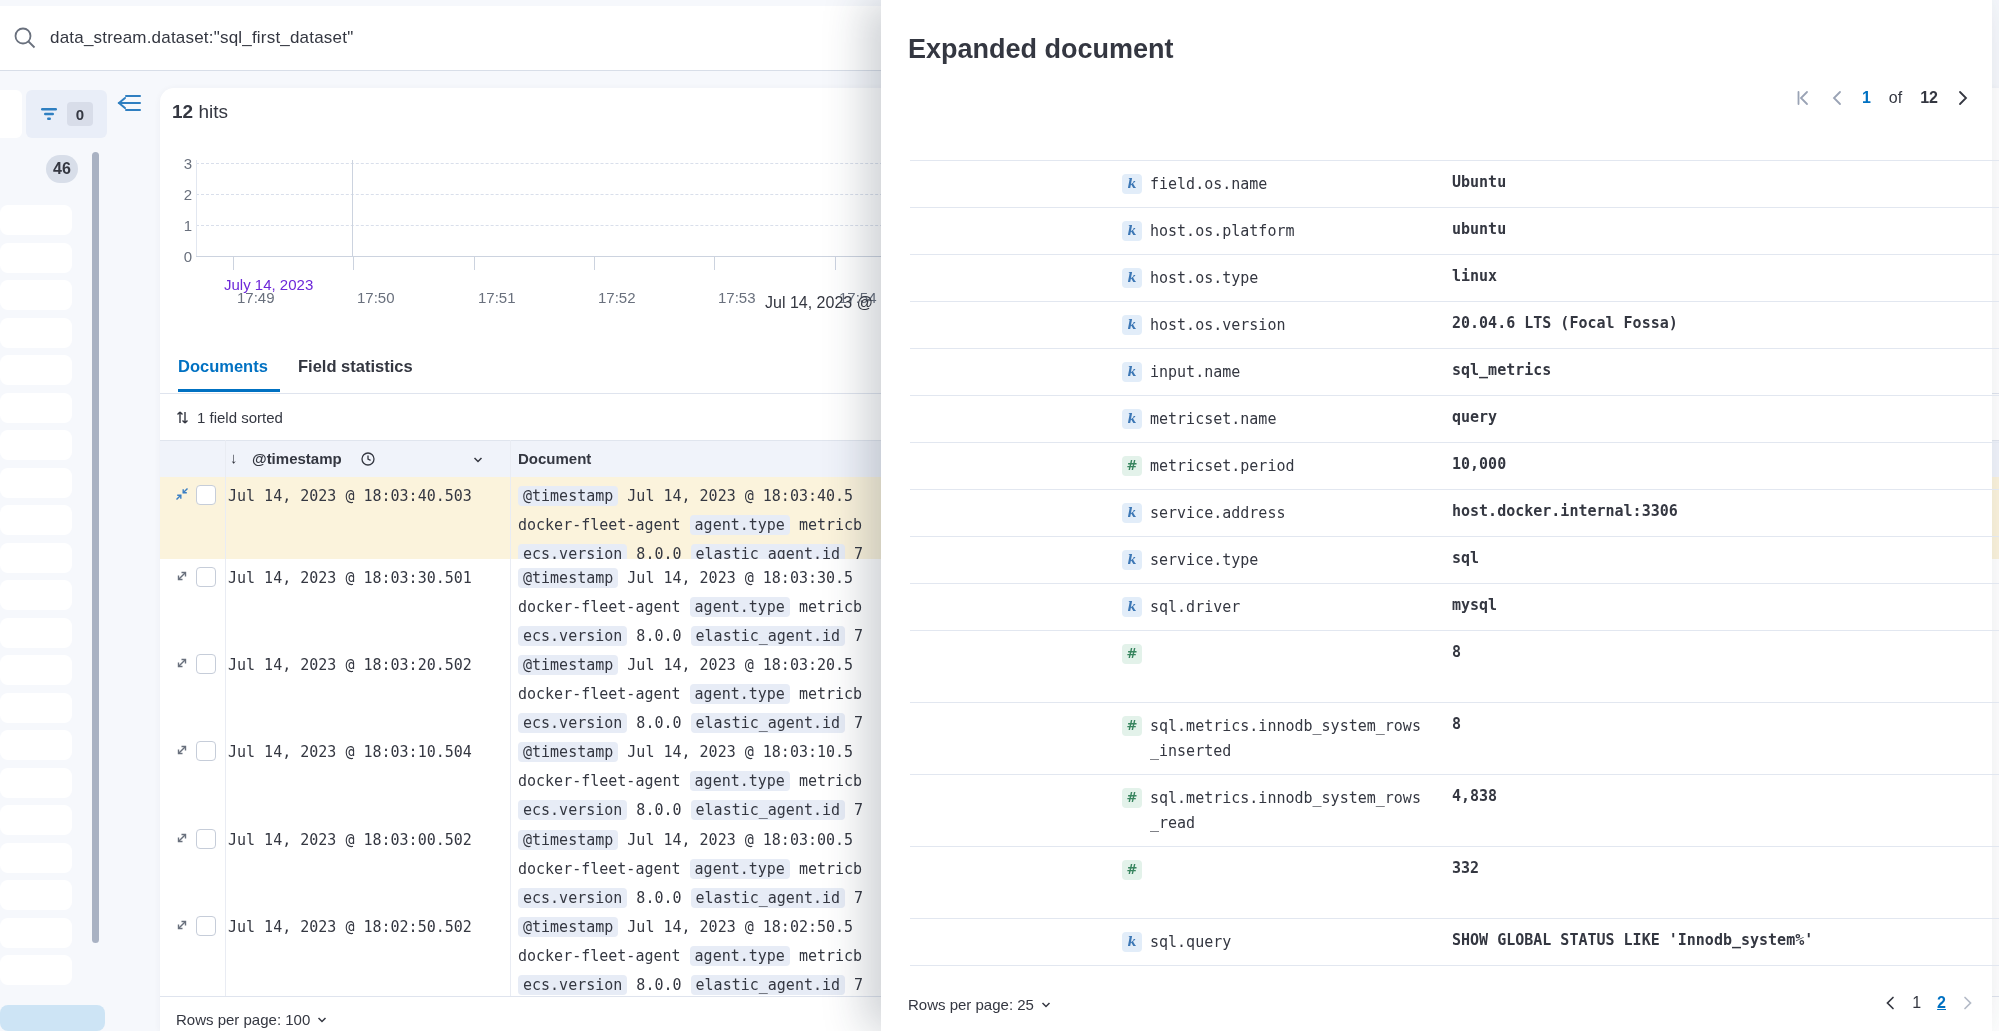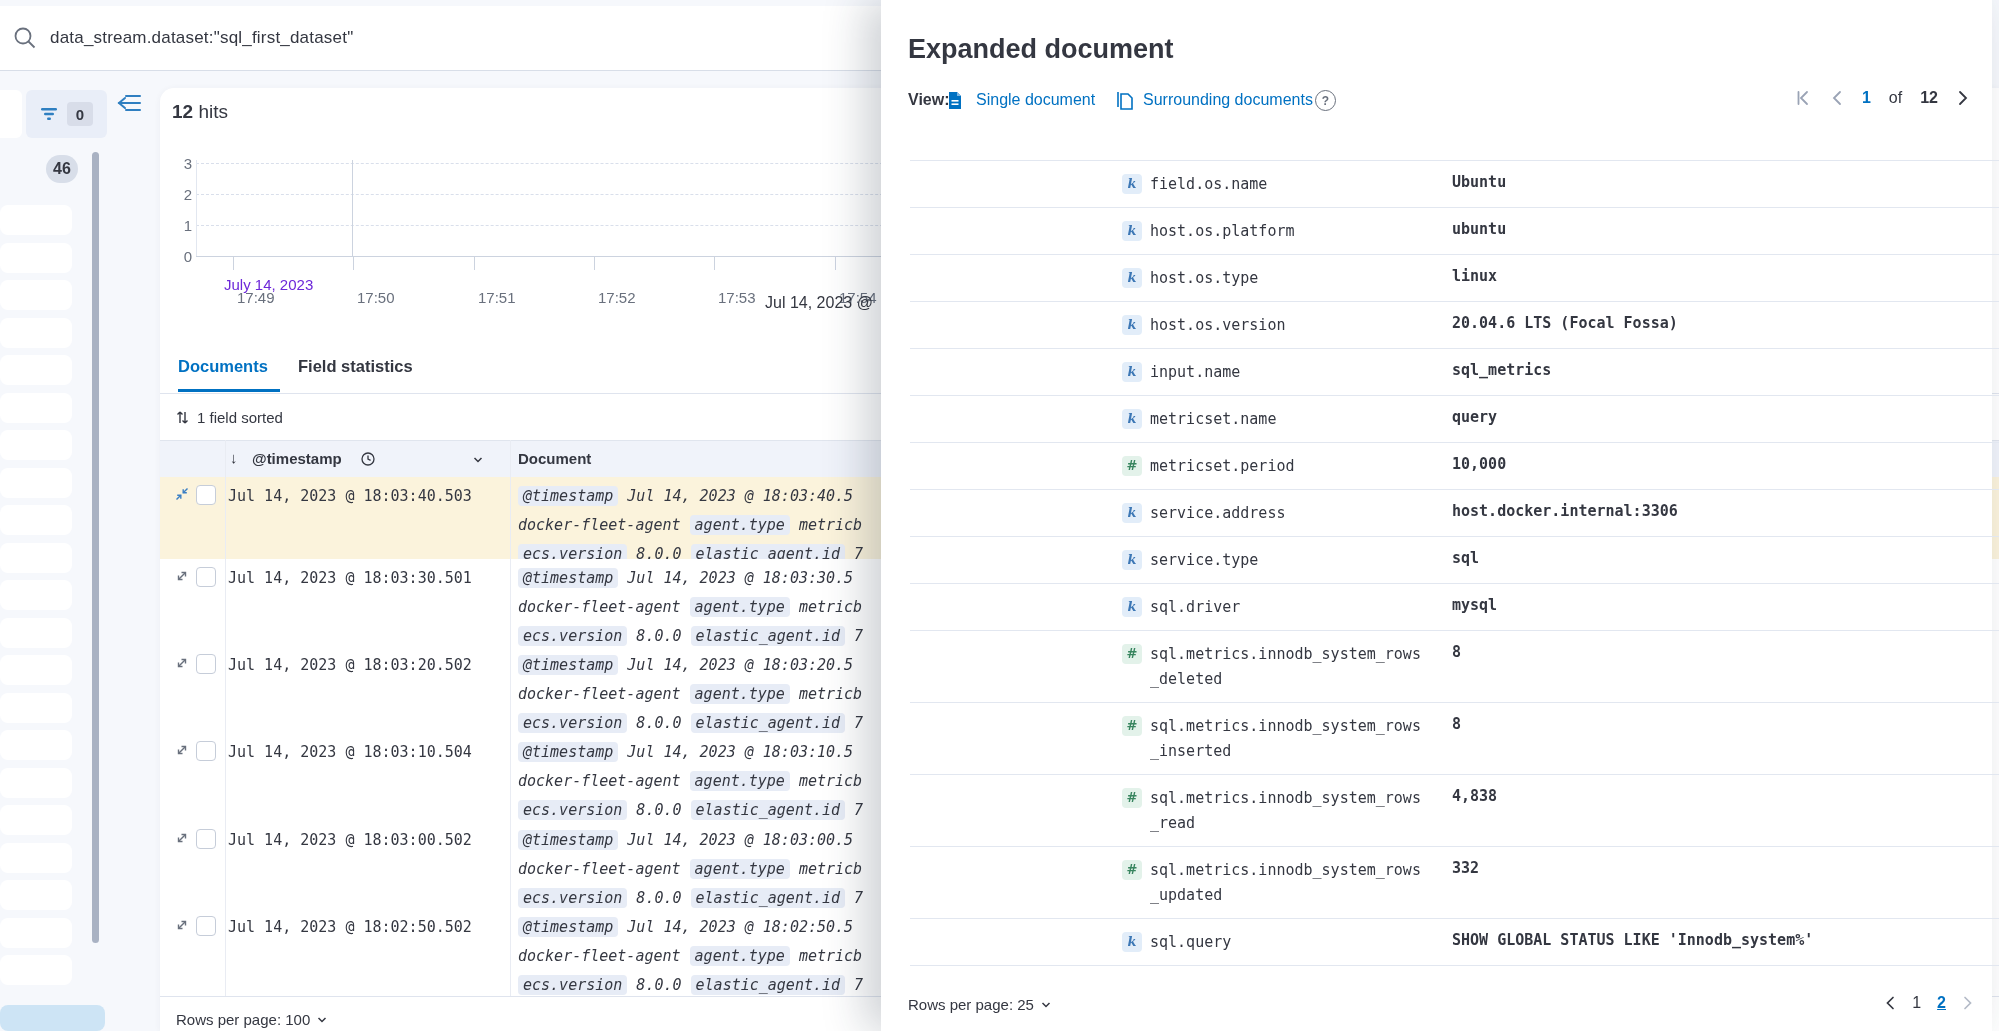--- a/index.html
+++ b/index.html
@@ -57,21 +57,21 @@
   .th-chev{position:absolute;left:312px;top:13px;}
   .th-doc{position:absolute;left:358px;top:9px;font-size:15px;font-weight:bold;}
   .colsep{position:absolute;top:352px;height:556px;width:0;border-left:1px solid #e9ecf3;z-index:3;}
   .doc-row{position:absolute;left:0;width:100%;background:#fff;border-bottom:1px solid #e4e8f0;overflow:hidden;}
   .doc-row.hl{background:#fbf3dc;}
   .expander{position:absolute;left:14px;top:9px;width:16px;height:16px;cursor:pointer;}
   .cbx{position:absolute;left:36px;top:8px;width:18px;height:18px;background:#fff;border:1px solid #c6cdd9;border-radius:4px;}
   .ts-text{position:absolute;left:68px;top:10px;font-family:"DejaVu Sans Mono",monospace;font-size:15px;color:#343741;}
   .doc-cell{position:absolute;left:358px;top:5px;width:560px;font-family:"DejaVu Sans Mono",monospace;font-size:15px;
             color:#343741;white-space:nowrap;}
-  .dl{height:29px;line-height:29px;font-style:italic;}
+  .dl{height:29px;line-height:29px;}
   .chip{background:#e7ecf6;border-radius:4px;padding:1px 5px;}
   .tfoot{position:absolute;left:0;top:908px;width:100%;height:35px;border-top:1px solid #dfe4ee;}
   .rpp{position:absolute;left:16px;top:14px;font-size:15px;color:#343741;display:flex;align-items:center;gap:6px;}
 
   
   .flyout{position:absolute;left:881px;top:0;width:1111px;height:1031px;background:#fff;z-index:10;
           box-shadow:-16px 0 40px rgba(32,44,65,.22);}
   .fly-title{position:absolute;left:27px;top:34px;font-size:27px;font-weight:bold;color:#343741;}
   .view-row{position:absolute;left:0;top:88px;width:100%;height:26px;}
   .view-label{position:absolute;left:27px;top:3px;font-size:16px;font-weight:bold;}
@@ -332,40 +332,20 @@
         <svg width="12" height="12" viewBox="0 0 12 12" fill="none" stroke="#343741" stroke-width="1.5">
           <path d="M2.5 4 L6 7.5 L9.5 4"></path>
         </svg>
       </span>
     </div>
   </div>
 
   <div class="flyout">
     <div class="fly-title">Expanded document</div>
 
-    <div class="view-row">
-      <span class="view-label">View:</span>
-      <span class="vicon" style="left:66px">
-        <svg width="16" height="19" viewBox="0 0 16 19">
-          <path d="M2 1 h8 l4 4 v13 h-12 z" fill="#0071c2"></path>
-          <path d="M10 1 l4 4 h-4 z" fill="#7fb6e0"></path>
-          <rect x="4.5" y="9" width="7" height="1.6" fill="#fff"></rect>
-          <rect x="4.5" y="12.4" width="7" height="1.6" fill="#fff"></rect>
-        </svg>
-      </span>
-      <span class="vlink" style="left:95px">Single document</span>
-      <span class="vicon" style="left:235px">
-        <svg width="17" height="19" viewBox="0 0 17 19">
-          <path d="M5 3 h7 l4 4 v11 h-11 z" fill="none" stroke="#0071c2" stroke-width="1.6"></path>
-          <path d="M2 1 v15" stroke="#0071c2" stroke-width="1.6"></path>
-        </svg>
-      </span>
-      <span class="vlink" style="left:262px">Surrounding documents</span>
-      <span class="help-circ">?</span>
-    </div>
 
     <div class="pager-top">
       <span>
         <svg width="16" height="16" viewBox="0 0 16 16" fill="none" stroke="#9aa3b5" stroke-width="1.8" stroke-linecap="round">
           <path d="M11 2 L5 8 L11 14"></path>
             <path d="M2.5 2 V14"></path>
         </svg>
       </span>
       <span>
         <svg width="14" height="16" viewBox="0 0 14 16" fill="none" stroke="#9aa3b5" stroke-width="1.8" stroke-linecap="round">
@@ -428,36 +408,34 @@
           <span class="fl-name">service.type</span>
           <span class="fl-val">sql</span>
         </div>
         <div class="fl-row" style="top: 583px; height: 47px;">
           <span class="fchip k">k</span>
           <span class="fl-name">sql.driver</span>
           <span class="fl-val">mysql</span>
         </div>
         <div class="fl-row" style="top: 630px; height: 72px;">
           <span class="fchip h">#</span>
-          <span class="fl-name">sql.metrics.innodb_system_rows_deleted</span>
           <span class="fl-val">8</span>
         </div>
         <div class="fl-row" style="top: 702px; height: 72px;">
           <span class="fchip h">#</span>
           <span class="fl-name">sql.metrics.innodb_system_rows_inserted</span>
           <span class="fl-val">8</span>
         </div>
         <div class="fl-row" style="top: 774px; height: 72px;">
           <span class="fchip h">#</span>
           <span class="fl-name">sql.metrics.innodb_system_rows_read</span>
           <span class="fl-val">4,838</span>
         </div>
         <div class="fl-row" style="top: 846px; height: 72px;">
           <span class="fchip h">#</span>
-          <span class="fl-name">sql.metrics.innodb_system_rows_updated</span>
           <span class="fl-val">332</span>
         </div>
         <div class="fl-row" style="top: 918px; height: 47px;">
           <span class="fchip k">k</span>
           <span class="fl-name">sql.query</span>
           <span class="fl-val">SHOW GLOBAL STATUS LIKE 'Innodb_system%'</span>
         </div>
         <div class="fl-end" style="top: 965px;"></div>
       </div>
 

